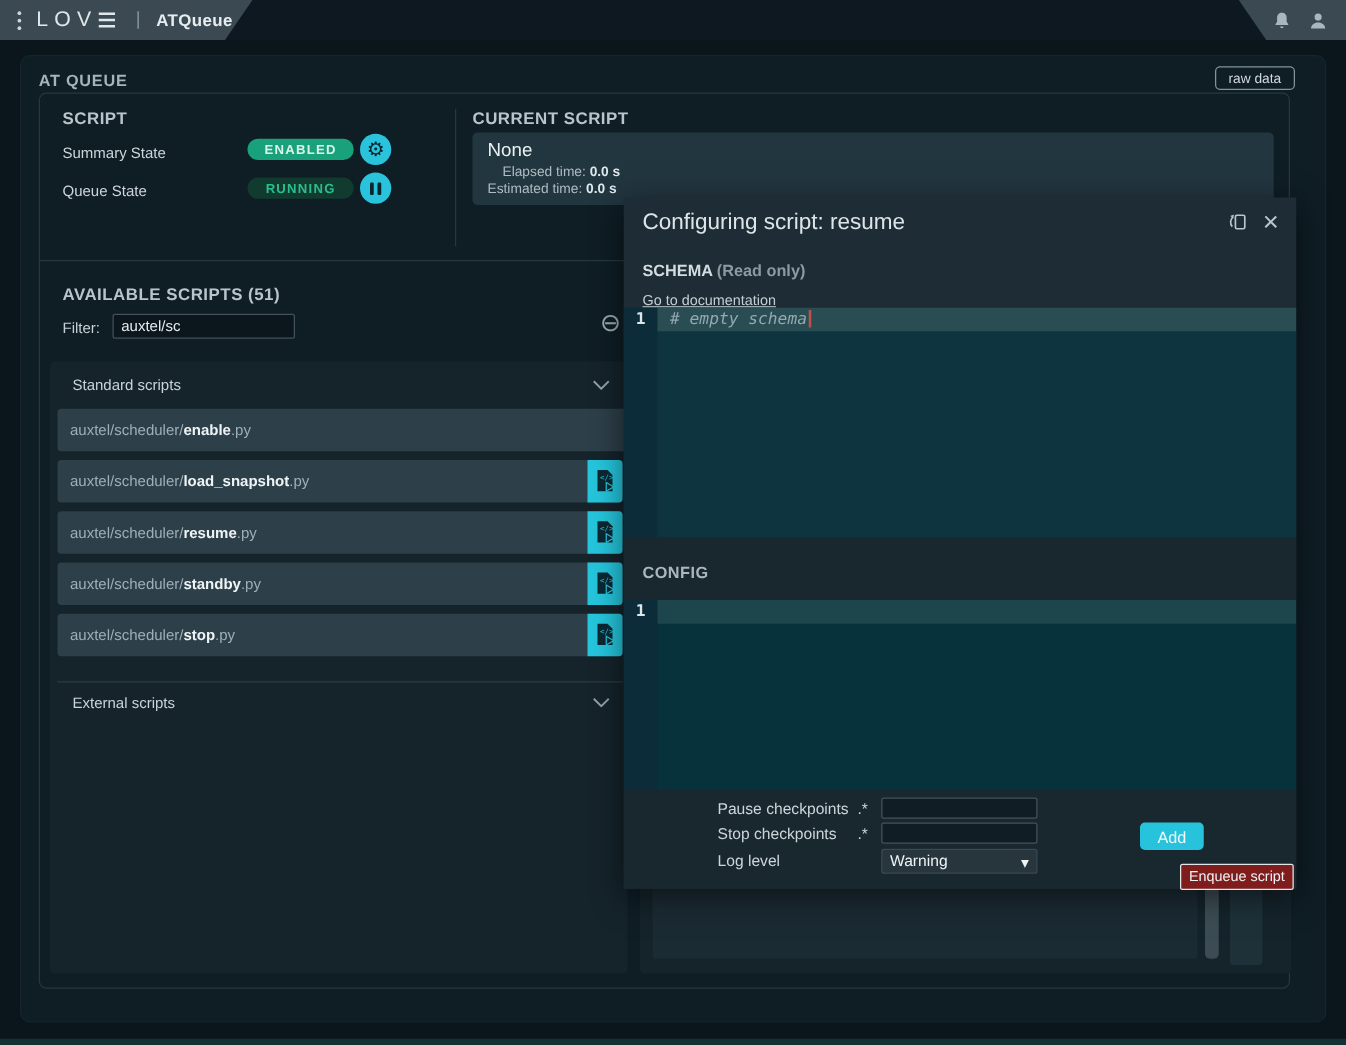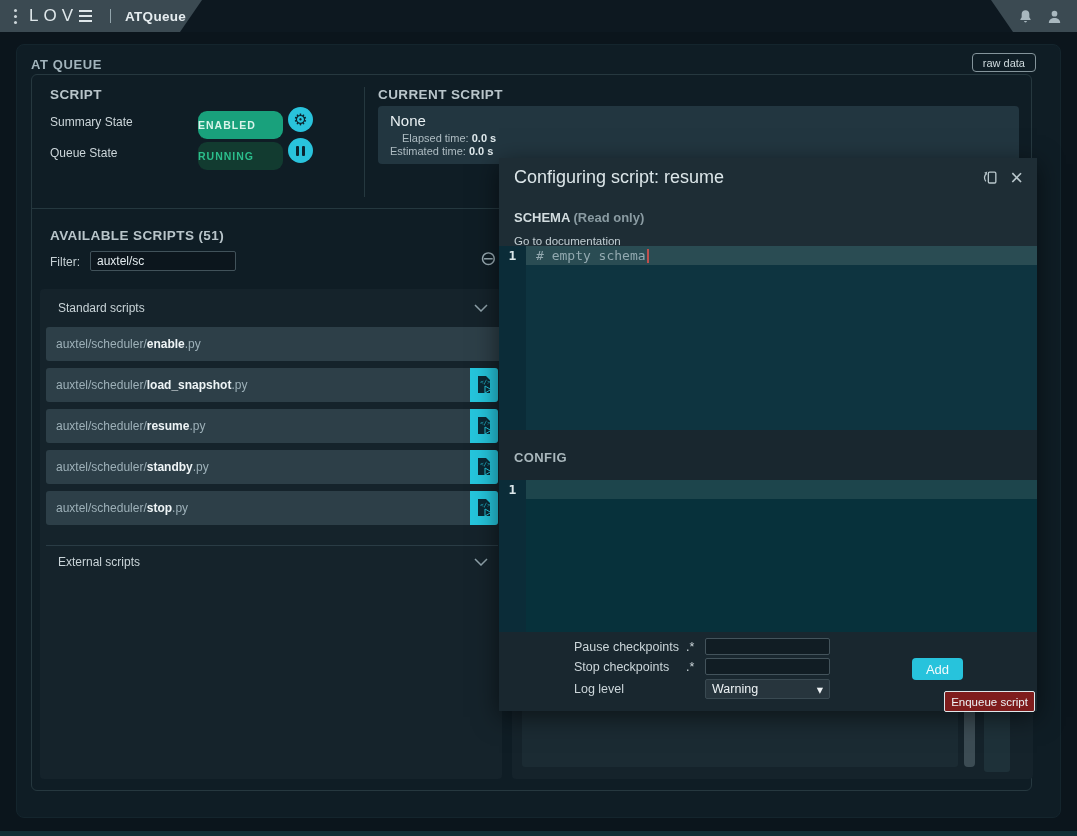--- a/index.html
+++ b/index.html
@@ -44,22 +44,22 @@
     color:#a2b4bc; letter-spacing:0.6px; }
   .raw-data-btn { right:24px; top:8px; height:19px; padding:0 10px; font-size:11px;
     color:#cfdade; background:transparent; border:1px solid #84949b; border-radius:4px;
     display:flex; align-items:center; cursor:pointer; }
   .inner-panel { left:14px; top:29px; width:1001px; height:717px;
     border:1px solid #26383f; border-radius:6px; }
 
   
   .sec-h { font-size:13.5px; font-weight:bold; color:#b9c5ca; letter-spacing:0.4px; }
   .state-label { font-size:12px; color:#ccd6da; }
-  .badge { width:85px; height:28px; border-radius:9px; display:flex; align-items:center;
-    justify-content:flex-start; font-size:10.5px; font-weight:bold; letter-spacing:1px; }
+  .badge { width:85px; height:17px; border-radius:9px; display:flex; align-items:center;
+    justify-content:center; font-size:10.5px; font-weight:bold; letter-spacing:1px; }
   .badge-enabled { background:#19a17c; color:#d9f4ea; }
   .badge-running { background:#123b30; color:#2bbe8c; }
   .circle-btn { width:25px; height:25px; border-radius:50%; background:#29c3dc;
     display:flex; align-items:center; justify-content:center; cursor:pointer; }
   .gear-glyph { font-family:"DejaVu Sans", sans-serif; font-size:16px; color:#0a2530; line-height:1; }
   .pause-bars { display:flex; gap:3px; }
   .pause-bars i { width:3px; height:10px; background:#0a2530; display:block; border-radius:1px;}
   .vdiv { width:1px; background:#25383f; }
   .hdiv { height:1px; background:#25383f; }
 
@@ -98,21 +98,21 @@
   .schema-h { font-size:13px; font-weight:bold; color:#d3dde0; }
   .schema-h .ro { color:#8a9ba2; }
   .doc-link { font-size:11.5px; color:#c3cfd4; text-decoration:underline; cursor:pointer; }
   .editor { overflow:hidden; }
   .gutter { position:absolute; left:0; top:0; width:27px; height:100%; background:#0b2c38;
     font-family:"DejaVu Sans Mono", monospace; font-size:13px; font-weight:bold;
     color:#dbe7ea; text-align:center; }
   .gutter span { display:block; line-height:19px; }
   .ed-body { position:absolute; left:27px; top:0; right:0; height:100%; }
   .active-line { position:absolute; left:0; right:0; top:0; height:19px; }
-  .ed-text { font-family:"DejaVu Sans Mono", monospace; font-size:13px; 
+  .ed-text { font-family:"DejaVu Sans Mono", monospace; font-size:13px; font-style:italic;
     color:#93a9b0; line-height:19px; padding-left:10px; display:inline-block; }
   .caret { display:inline-block; width:2px; height:14px; background:#c0504d; vertical-align:middle; margin-left:1px;}
   .config-h { font-size:13px; font-weight:bold; color:#aab8bd; letter-spacing:0.4px; }
   .form-area { background:#19272f; }
   .form-label { font-size:12.5px; color:#ccd6da; }
   .form-hint { font-size:12.5px; color:#ccd6da; }
   .form-input { width:125px; height:17px; background:#111d24; border:1px solid #43535b;
     border-radius:2px; color:#e3ebee; font-size:11px; padding:0 4px;}
   .select-box { width:125px; height:20px; background:#27353d; border:1px solid #3a4a52; border-radius:2px;
     display:flex; align-items:center; justify-content:space-between; padding:0 6px; cursor:pointer; }

